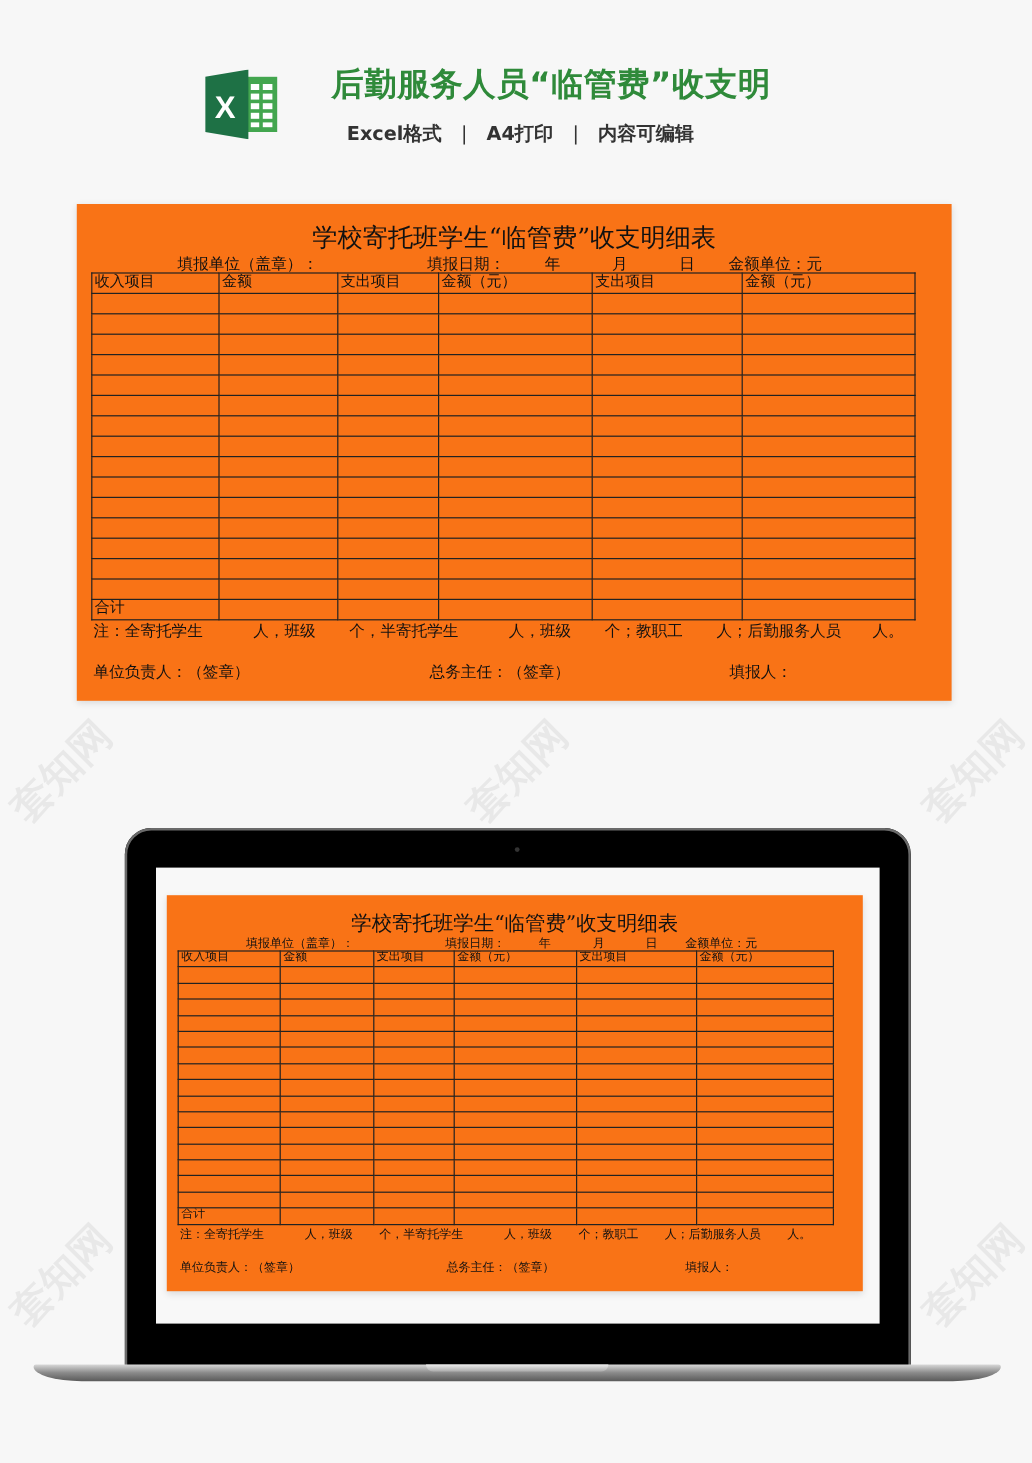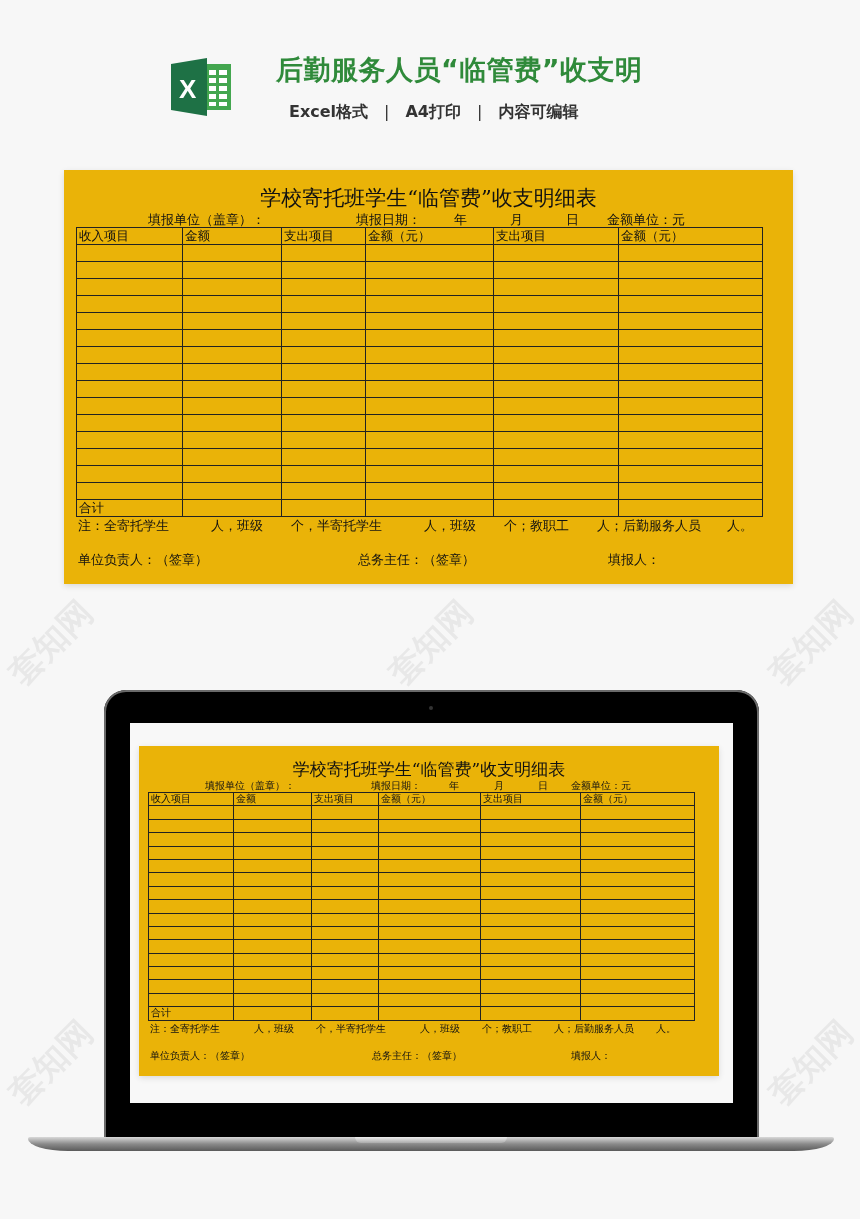--- a/index.html
+++ b/index.html
@@ -10,24 +10,24 @@
   
   .xl-icon { left:171px; top:58px; width:62px; height:58px; }
   .title { left:276px; top:52px; font-size:27px; font-weight:bold; color:#2f8a3a; letter-spacing:0.5px; white-space:nowrap; }
   .subtitle { left:276px; top:102px; font-size:16px; font-weight:bold; color:#333; white-space:nowrap;margin-left:13px; }
   .subtitle .sep { display:inline-block; margin:0 16px; font-weight:normal; }
 
   
   .wm { color:rgba(0,0,0,0.06); font-size:34px; font-weight:bold; transform:rotate(-45deg); white-space:nowrap; }
 
   
-  .sheet { background:#eab308; box-shadow:0 2px 6px rgba(0,0,0,0.12); font-family:"DejaVu Serif", serif; color:#111; }
+  .sheet { background:#f97316; box-shadow:0 2px 6px rgba(0,0,0,0.12); font-family:"DejaVu Serif", serif; color:#111; }
   .sheet .stitle { position:absolute; left:0; right:0; text-align:center; }
   .sheet .meta { position:absolute; white-space:nowrap; }
-  table.grid { position:absolute; border-collapse:collapse; table-layout:fixed; }
+  table.grid { position:absolute; border-collapse:collapse; table-layout:fixed;font-family:Liberation Mono, monospace; }
   table.grid td { border:1px solid #222; padding:0 2px; overflow:hidden; white-space:nowrap; vertical-align:top; }
   .note, .sign { position:absolute; white-space:nowrap;font-family:Liberation Serif, serif; }
 
   
   #big { left:64px; top:170px; width:729px; height:414px; }
   #big .stitle { top:14px; font-size:21px; }
   #big .meta { top:41px; font-size:13px; }
   #big table.grid { left:12px; top:57px; width:686px; font-size:12.5px; }
   #big table.grid td { height:16px; line-height:15px; }
   #big .note { top:347px; left:14px; font-size:13px; }

